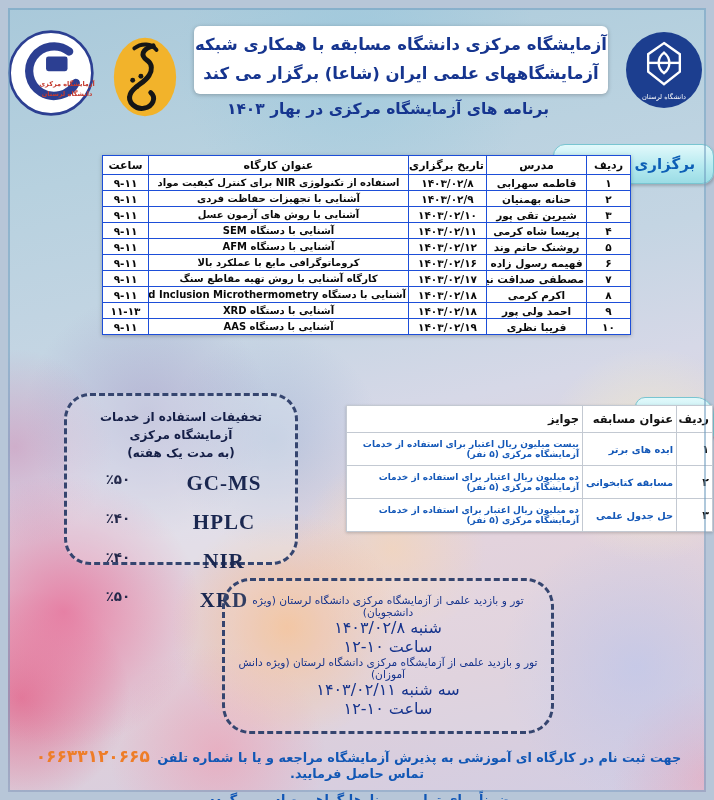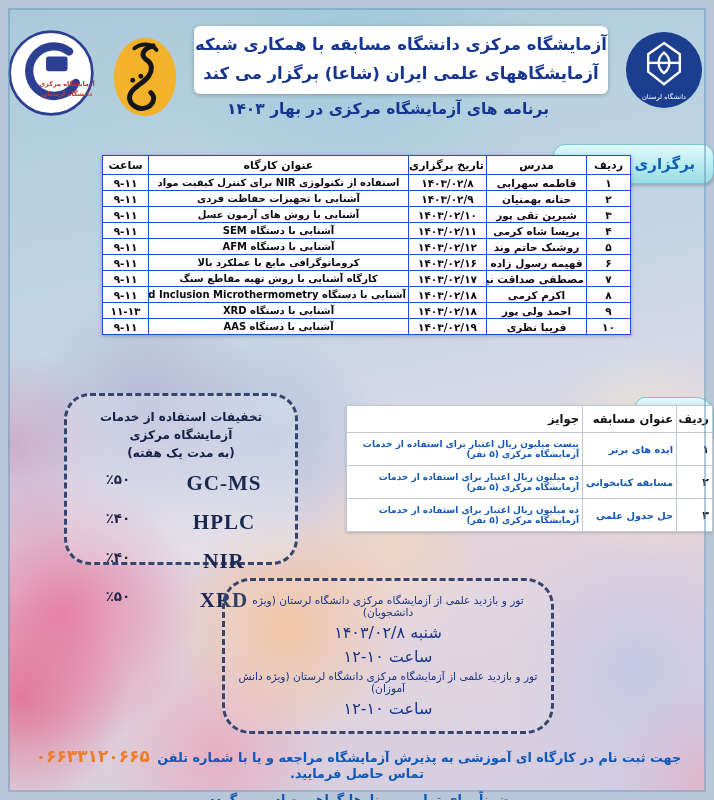--- a/index.html
+++ b/index.html
@@ -298,20 +298,21 @@
       <div class="disc-pct"><span class="ltr">٪۵۰</span></div>
       <div class="disc-svc">XRD</div>
     </div>
   </div>
 
   <div class="tour-box">
     <div class="tour-line small">تور و بازدید علمی از آزمایشگاه مرکزی دانشگاه لرستان (ویژه دانشجویان)</div>
     <div class="tour-line">شنبه ۱۴۰۳/۰۲/۸</div>
     <div class="tour-line">ساعت ۱۰-۱۲</div>
     <div class="tour-line small">تور و بازدید علمی از آزمایشگاه مرکزی دانشگاه لرستان (ویژه دانش آموزان)</div>
+    <div class="tour-line">سه شنبه ۱۴۰۳/۰۲/۱۱</div>
     <div class="tour-line">ساعت ۱۰-۱۲</div>
   </div>
 
   <div class="footer">
     <div class="footer-l1">
       <span>جهت ثبت نام در کارگاه ای آموزشی به پذیرش آزمایشگاه مراجعه و یا با شماره تلفن</span>
       <span class="footer-phone ltr">۰۶۶۳۳۱۲۰۶۶۵</span>
       <span>تماس حاصل فرمایید.</span>
     </div>
     <div class="footer-l2">ضمناً برای تمامی وبینارها گواهی صادر می گردد.</div>

